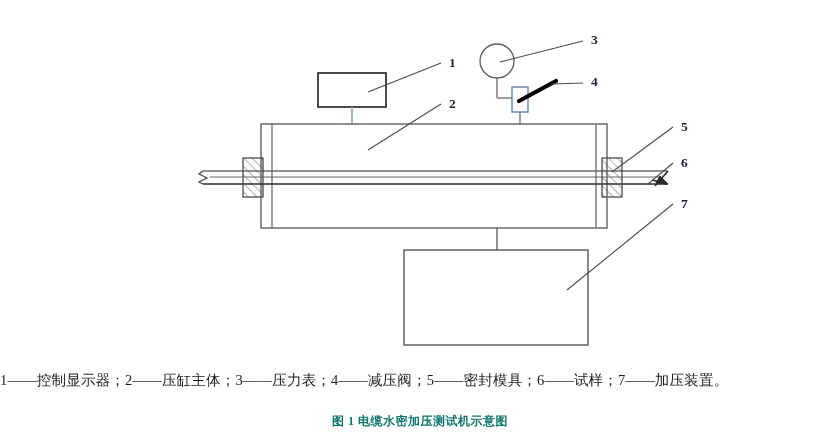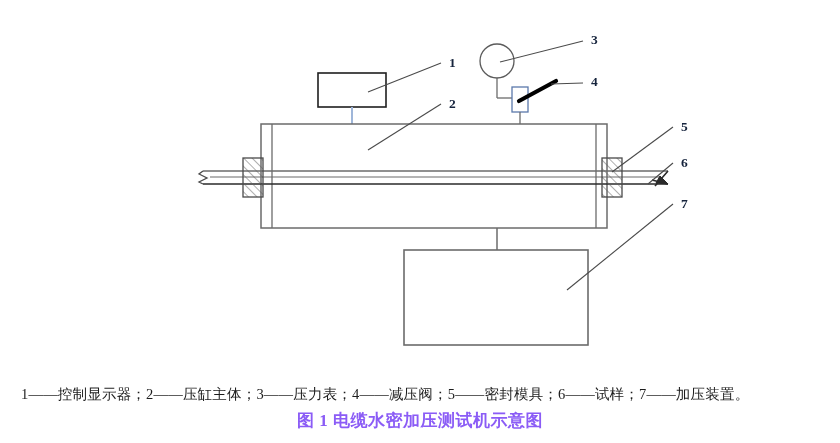--- a/index.html
+++ b/index.html
@@ -23,41 +23,40 @@
     height: 360px;
   }
   #figure-svg {
     display: block;
     width: 840px;
     height: 360px;
   }
   .legend-line {
     position: absolute;
     left: 0;
-    top: 384px;
+    top: 370px;
     width: 668px;
     text-align: center;
     font-size: 14.5px;
     line-height: 20px;
     letter-spacing: 0.2px;
     white-space: nowrap;
     color: #1c1c1c;
-    padding-left: 21px;
   }
   .caption-line {
     position: absolute;
     left: 0;
     top: 408px;
     width: 840px;
     text-align: center;
-    font-size: 17px;
+    font-size: 12px;
     line-height: 26px;
     font-weight: bold;
     letter-spacing: 0.5px;
-    color: #8b5cf6;
+    color: #0f766e;
   }
   .num-label {
     font-family: "Liberation Serif", "DejaVu Serif", serif;
     font-size: 13.5px;
     font-weight: bold;
     fill: #16243d;
   }
 </style>
 </head>
 <body>

